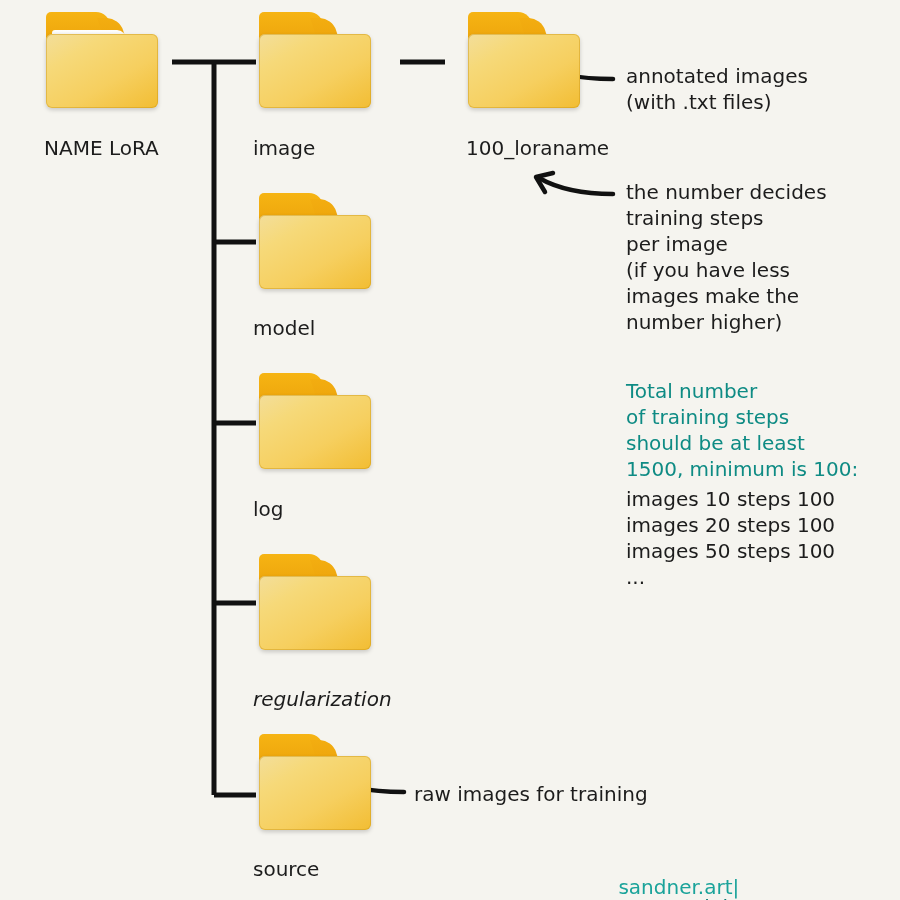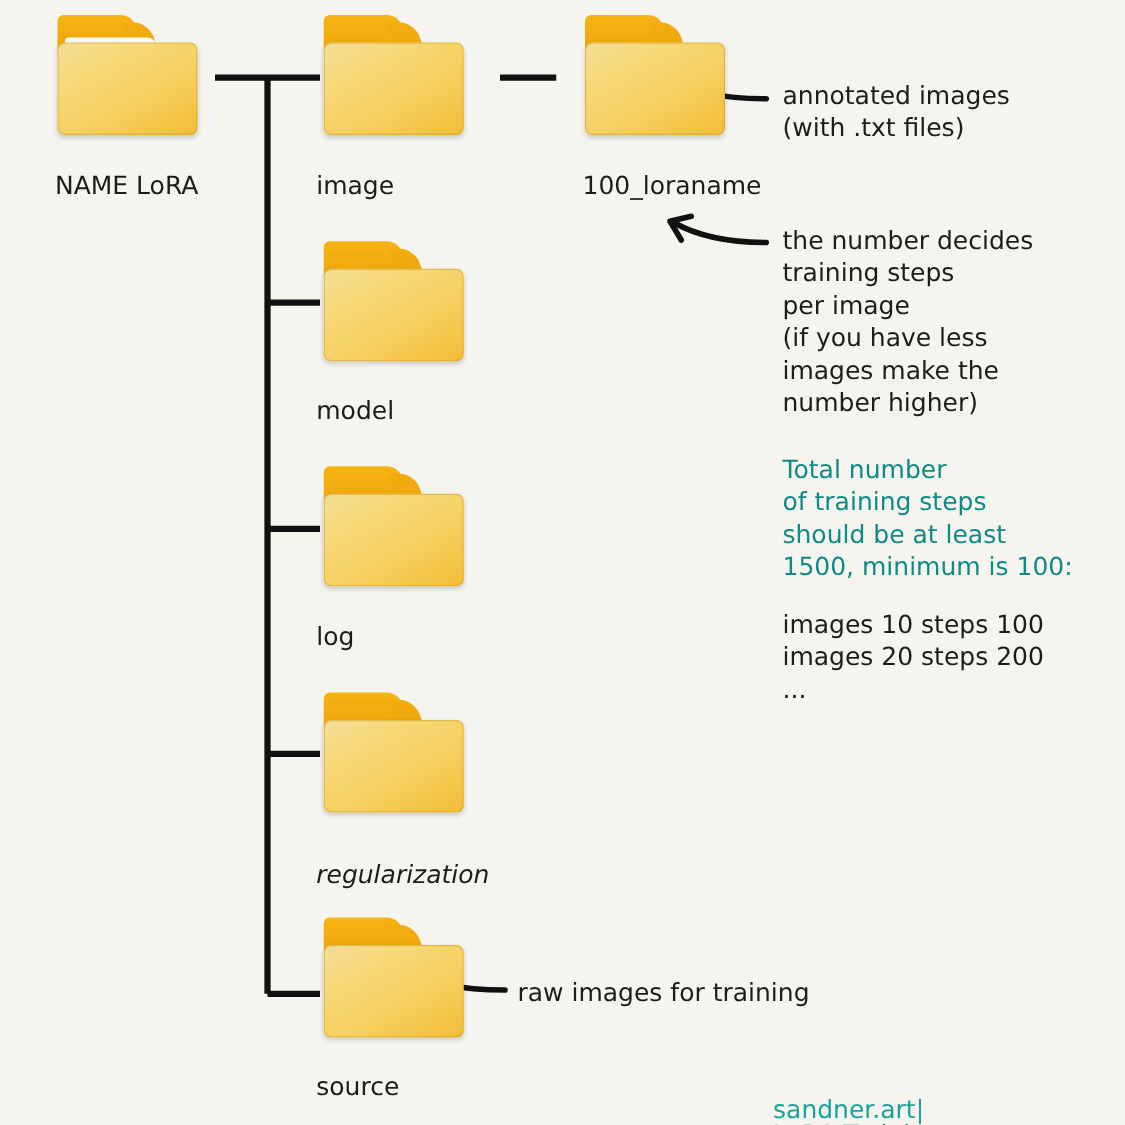--- a/index.html
+++ b/index.html
@@ -94,20 +94,21 @@
   }
   .note {
     position: absolute;
     font-size: 20px;
     color: #1c1c1c;
     line-height: 26px;
     white-space: pre;
   }
   .note.teal {
     color: #0e8b84;
+    margin-top: 16px;
   }
   .mono-rows {
     position: absolute;
     font-size: 20px;
     color: #1c1c1c;
     line-height: 26px;
   }
   .mono-rows .row {
     display: block;
     white-space: pre;
@@ -206,21 +207,22 @@
 images make the
 number higher)</div>
 
   <div class="note teal" style="left:626px; top:362px;">Total number
 of training steps
 should be at least
 1500, minimum is 100:</div>
 
   <div class="mono-rows" style="left:626px; top:486px;">
     <span class="row">images 10 steps 100</span>
-    <span class="row">images 20 steps 200</span>
+    <span class="row">images 20 steps 100</span>
+    <span class="row">images 50 steps 100</span>
     <span class="row">...</span>
   </div>
 
   <div class="note" style="left:414px; top:781px;">raw images for training</div>
 
   <div class="footer" style="left:593px; top:857px;">
     <span class="brand">sandner.art</span><span class="sep">|</span>
     <span class="title">LoRA Training</span>
   </div>
 

